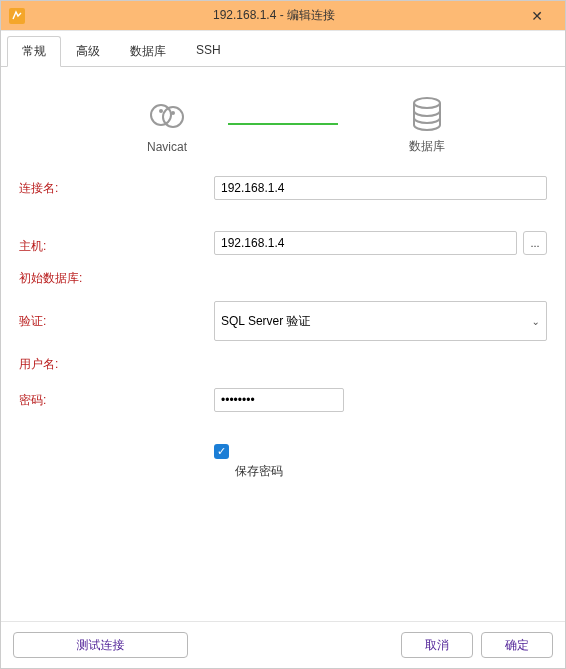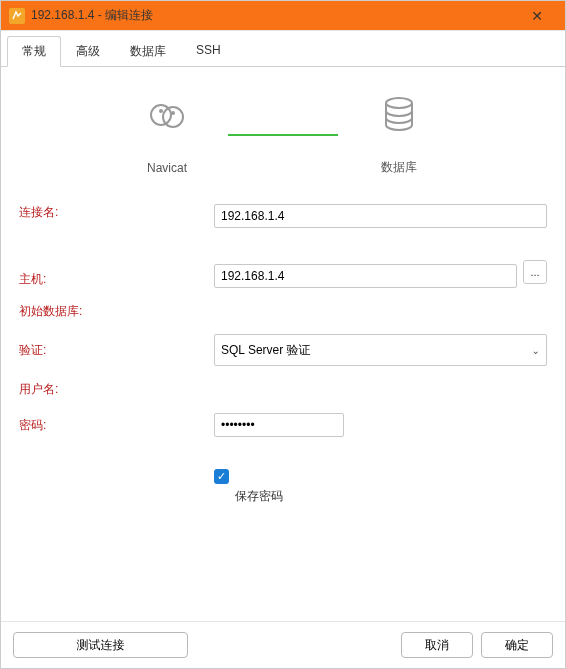--- a/index.html
+++ b/index.html
@@ -22,21 +22,22 @@
       border: 1px solid #ccc;
       display: flex;
       flex-direction: column;
     }
     .titlebar {
       height: 30px;
       display: flex;
       align-items: center;
       padding: 0 8px;
       border-bottom: 1px solid #e5e5e5;
-      background: #f97316;
+      background: #fdba74;
+      text-align: center;
     }
     .titlebar-icon {
       width: 16px;
       height: 16px;
       margin-right: 6px;
       display: inline-flex;
       align-items: center;
       justify-content: center;
     }
     .titlebar-title {
@@ -85,21 +86,22 @@
       display: flex;
       align-items: center;
       justify-content: center;
       gap: 40px;
       margin: 8px 0 20px 0;
     }
     .diagram-item {
       display: flex;
       flex-direction: column;
       align-items: center;
-      gap: 21px;
+      gap: 0;
+      margin-left: 28px;
     }
     .diagram-label {
       font-size: 12px;
       color: #555;
     }
     .diagram-line {
       width: 110px;
       height: 2px;
       background: #3fbf3f;
     }
@@ -131,25 +133,25 @@
     input[type="text"], input[type="password"] {
       height: 24px;
       border: 1px solid #c9c9c9;
       border-radius: 2px;
       padding: 0 6px;
       font-size: 12px;
       font-family: inherit;
       outline: none;
       background: #fff;
     }
-    .input-full { flex: 1; margin-top: 8px; }
+    .input-full { flex: 1; }
     .input-med { width: 130px; }
     .select {
       flex: 1;
-      height: 32px;
+      height: 40px;
       border: 1px solid #c9c9c9;
       border-radius: 2px;
       display: flex;
       align-items: center;
       justify-content: space-between;
       padding: 0 6px;
       cursor: pointer;
       background: #fff;
     }
     .select-arrow {
@@ -206,21 +208,21 @@
     }
     .btn {
       height: 26px;
       min-width: 72px;
       border: 1px solid #b8b8b8;
       border-radius: 4px;
       background: #fff;
       cursor: pointer;
       font-size: 12px;
       font-family: inherit;
-      color: #000000;
+      color: #4c1d95;
       padding: 0 14px;
     }
     .btn-wide {
       min-width: 175px;
     }
     .watermark {
       position: absolute;
       right: 14px;
       bottom: 48px;
       color: rgba(120,120,120,0.35);

